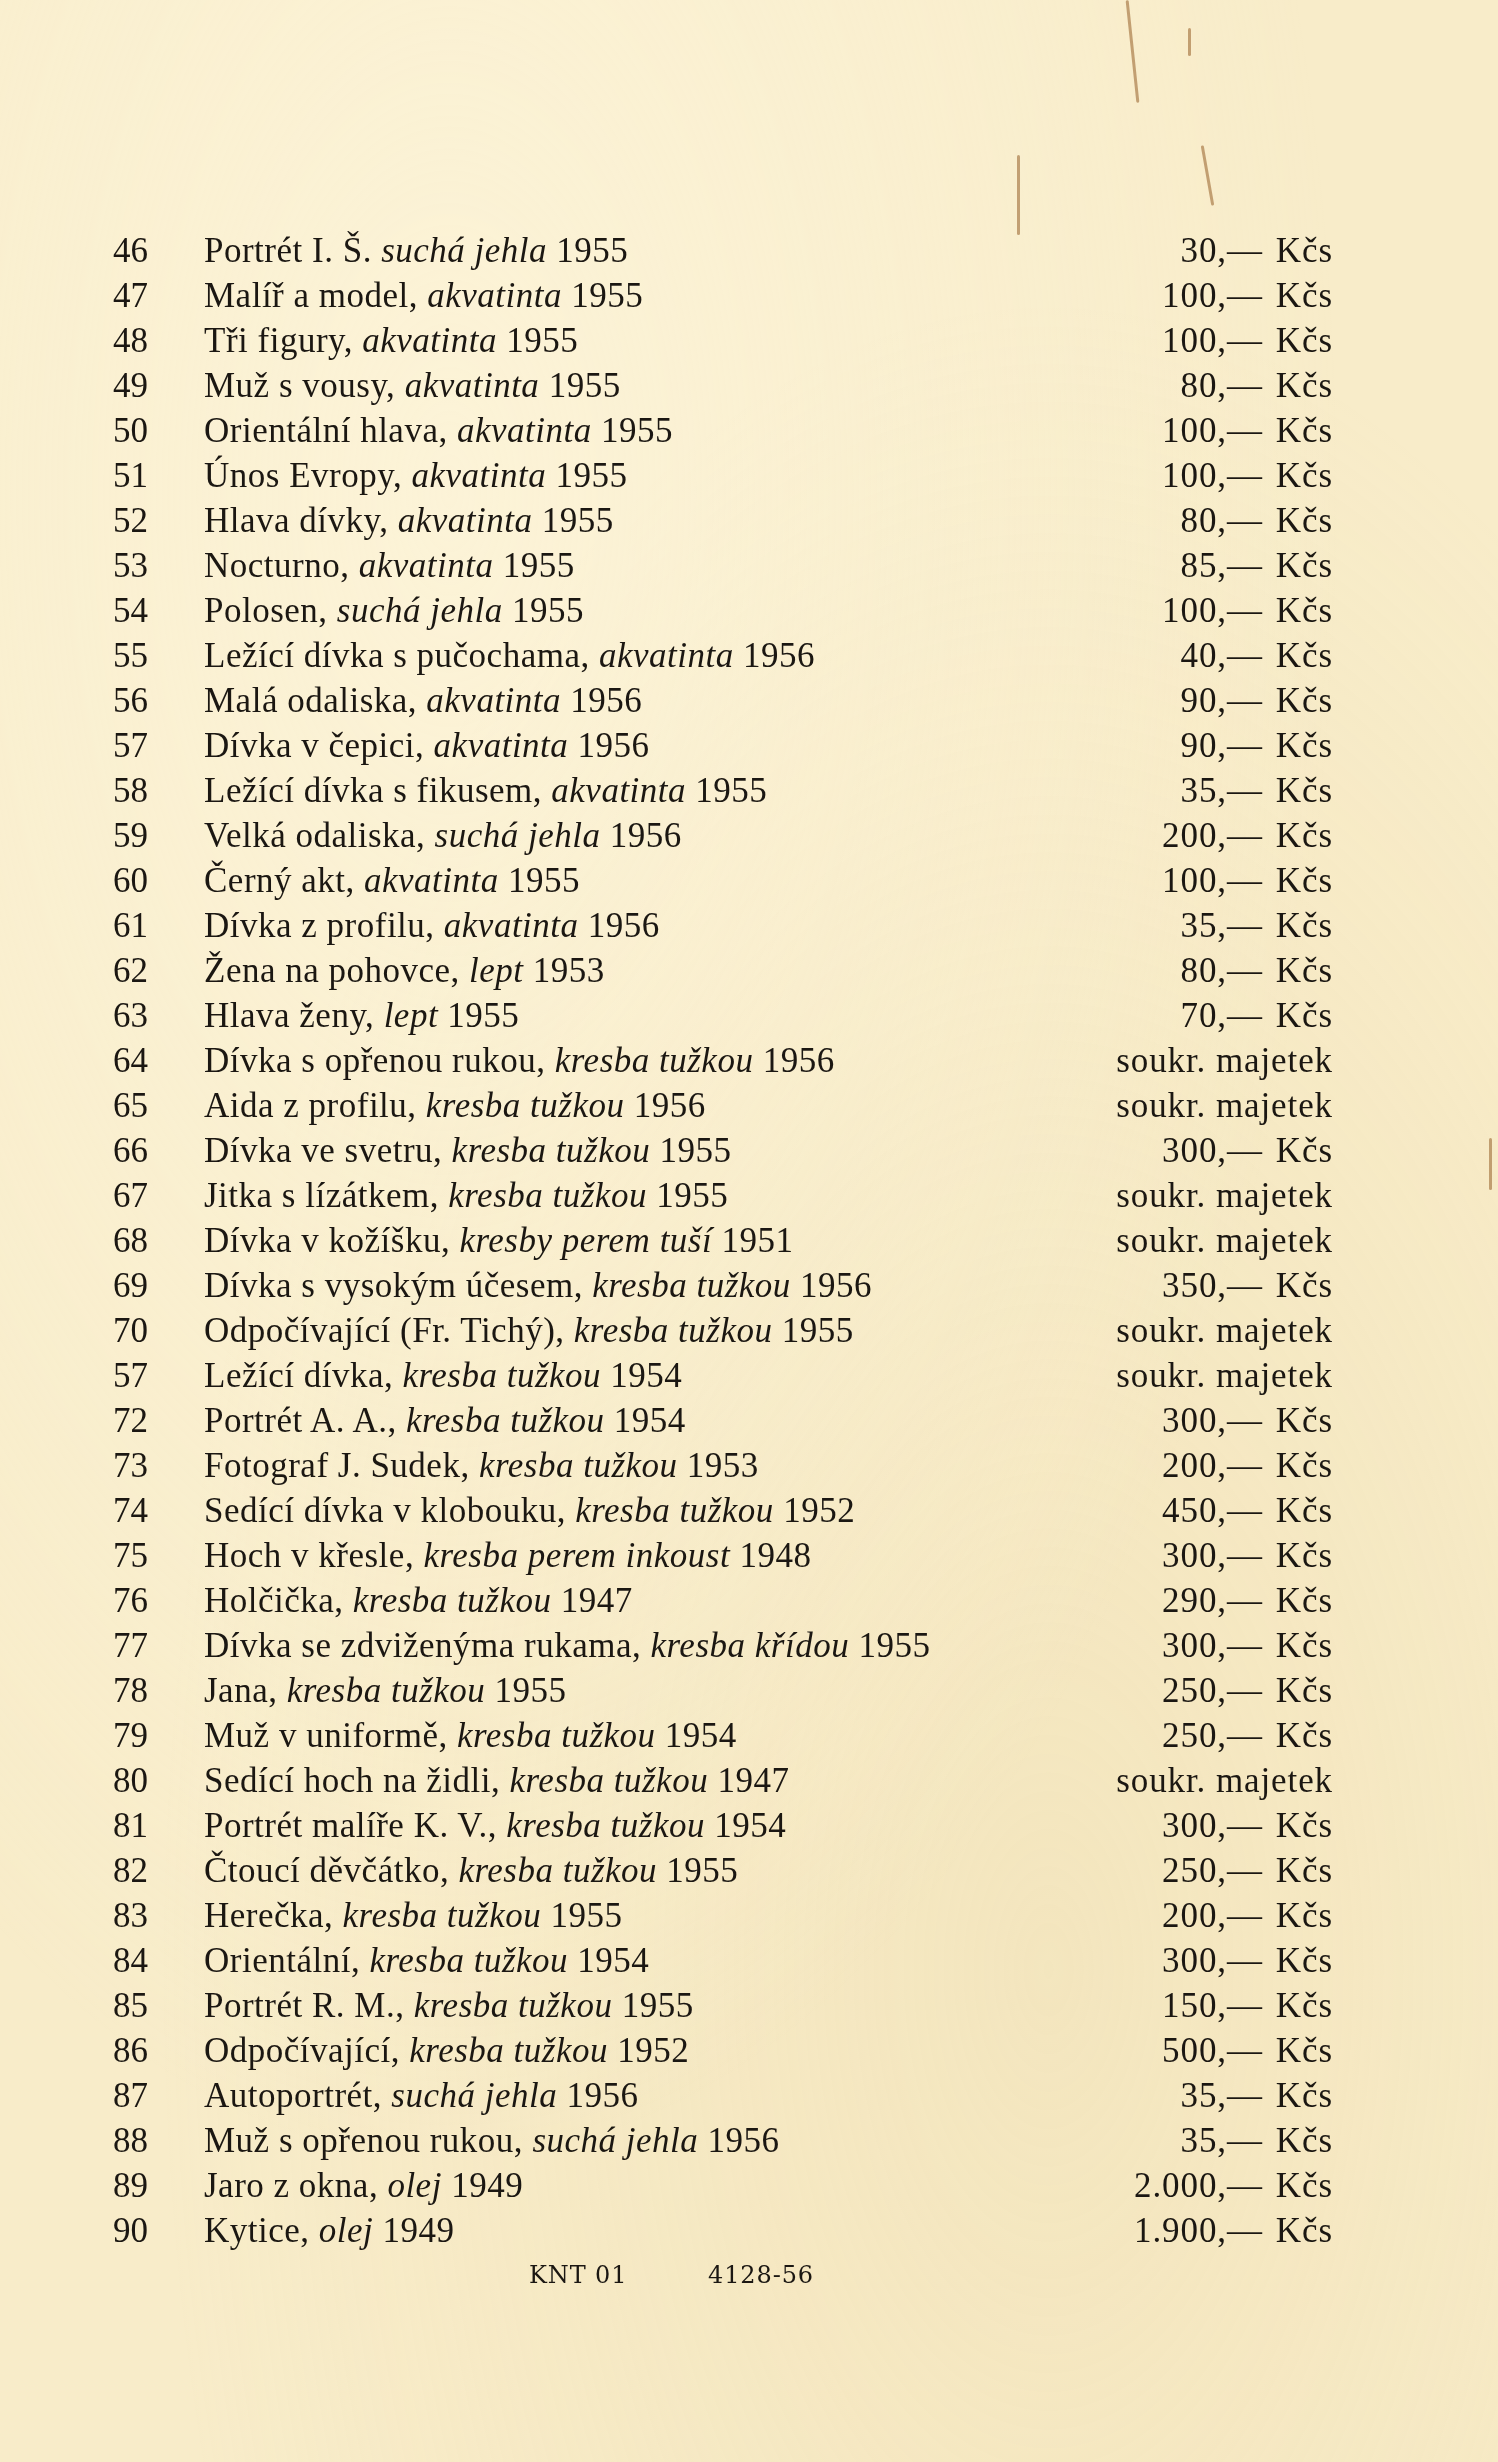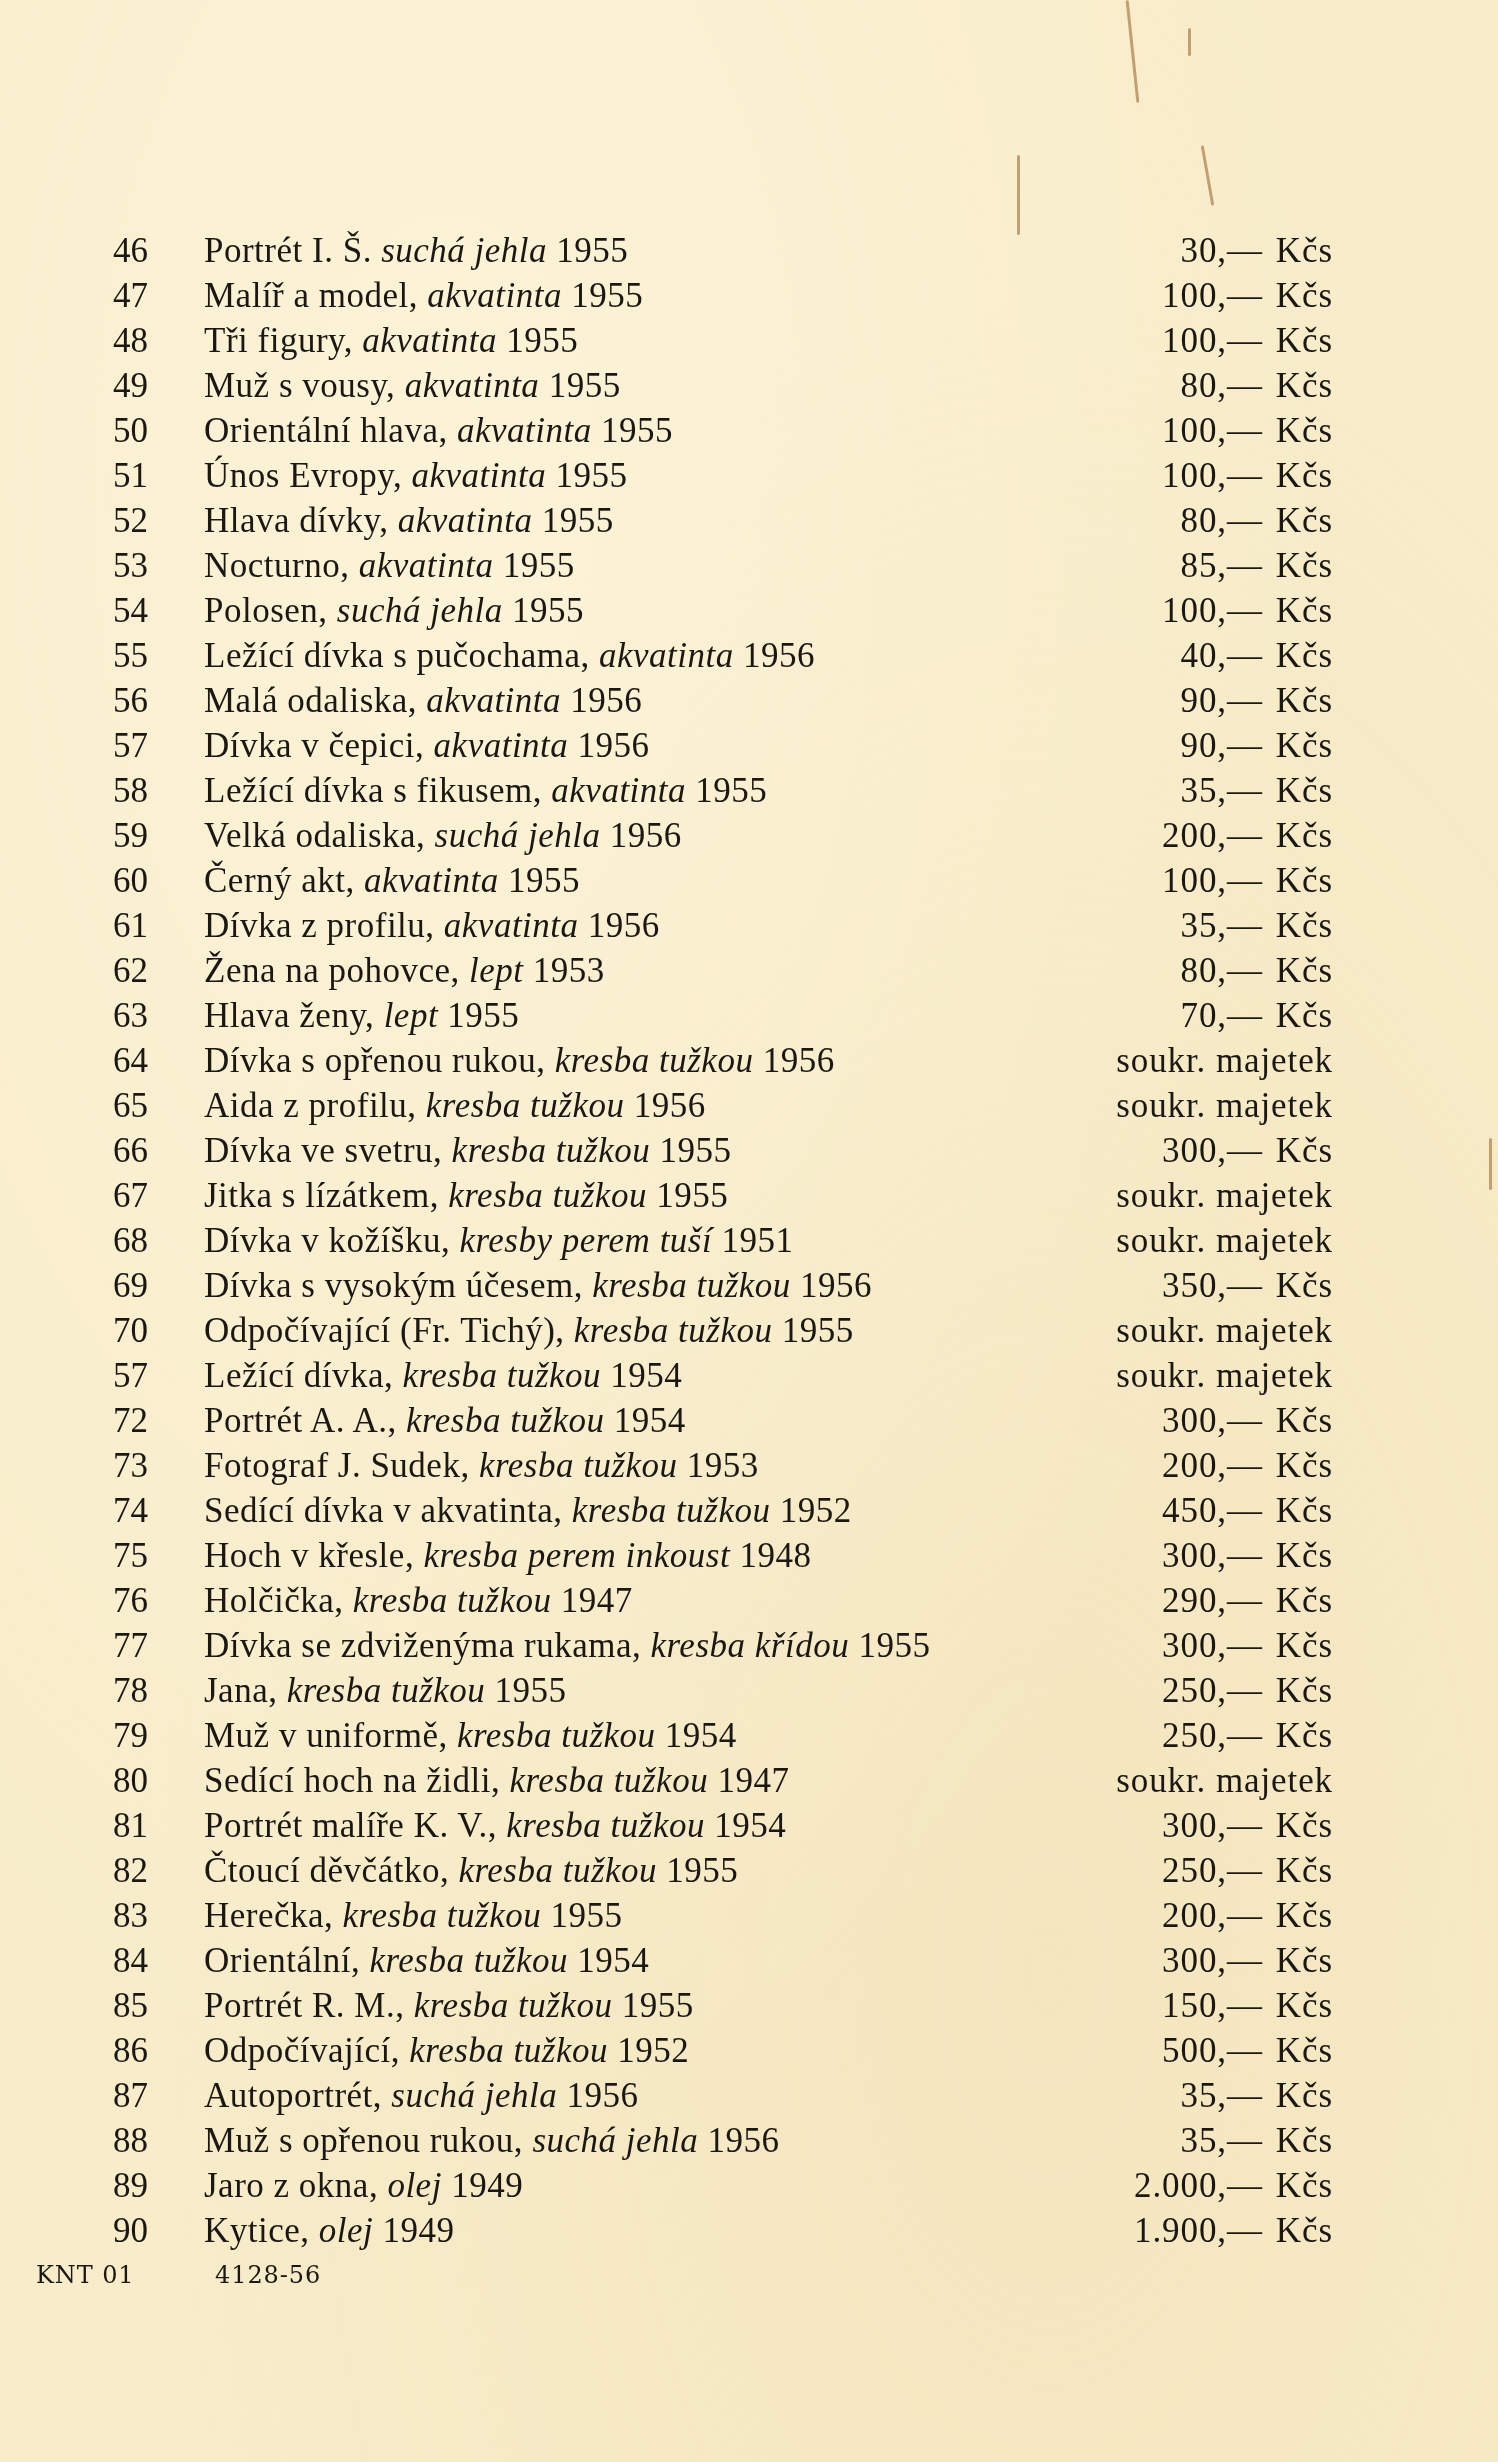--- a/index.html
+++ b/index.html
@@ -15,21 +15,21 @@
   .mark { position: absolute; width: 2.8px; background: rgba(150,95,40,0.55); border-radius: 1.9px; }
   .list { position: absolute; left: 0; top: 187px; width: 1499px; margin-top: 41px; }
   .row { position: relative; height: 45px; font-size: 35px; line-height: 45px; white-space: nowrap; }
   .num { position: absolute; left: 92px; width: 56px; text-align: right; }
   .title { position: absolute; left: 204px; letter-spacing: 0.5px; }
   .title em { font-style: italic; }
   .price { position: absolute; right: 166px; text-align: right; letter-spacing: 0.9px; }
   .price .amt { display: inline-block; }
   .price .cur { display: inline-block; margin-left: 13px; }
   .footer {
-    position: absolute; top: 2261px; left: 0; width: 1343px; text-align: left;
+    position: absolute; top: 2261px; left: 0; width: 1343px; text-align: center;
     font-family: "DejaVu Serif", "Liberation Serif", serif; font-size: 24px; letter-spacing: 0.9px;
   }
   .footer span { margin: 0 36px; }
 </style>
 </head>
 <body>
 
 <div class="mark" style="left:1131px; top:0; height:103px; transform:rotate(-6deg);"></div>
 <div class="mark" style="left:1188px; top:28px; height:28px;"></div>
 <div class="mark" style="left:1017px; top:155px; height:80px;"></div>
@@ -172,21 +172,21 @@
       <span class="title"><span>Portrét A. A.,</span><span> </span><em>kresba tužkou</em> <span>1954</span></span>
       <span class="price"><span class="amt">300,—</span><span class="cur">Kčs</span></span>
     </div>
     <div class="row">
       <span class="num">73</span>
       <span class="title"><span>Fotograf J. Sudek,</span><span> </span><em>kresba tužkou</em> <span>1953</span></span>
       <span class="price"><span class="amt">200,—</span><span class="cur">Kčs</span></span>
     </div>
     <div class="row">
       <span class="num">74</span>
-      <span class="title"><span>Sedící dívka v akvatinta,</span><span> </span><em>kresba tužkou</em> <span>1952</span></span>
+      <span class="title"><span>Sedící dívka v klobouku,</span><span> </span><em>kresba tužkou</em> <span>1952</span></span>
       <span class="price"><span class="amt">450,—</span><span class="cur">Kčs</span></span>
     </div>
     <div class="row">
       <span class="num">75</span>
       <span class="title"><span>Hoch v křesle,</span><span> </span><em>kresba perem inkoust</em> <span>1948</span></span>
       <span class="price"><span class="amt">300,—</span><span class="cur">Kčs</span></span>
     </div>
     <div class="row">
       <span class="num">76</span>
       <span class="title"><span>Holčička,</span><span> </span><em>kresba tužkou</em> <span>1947</span></span>

